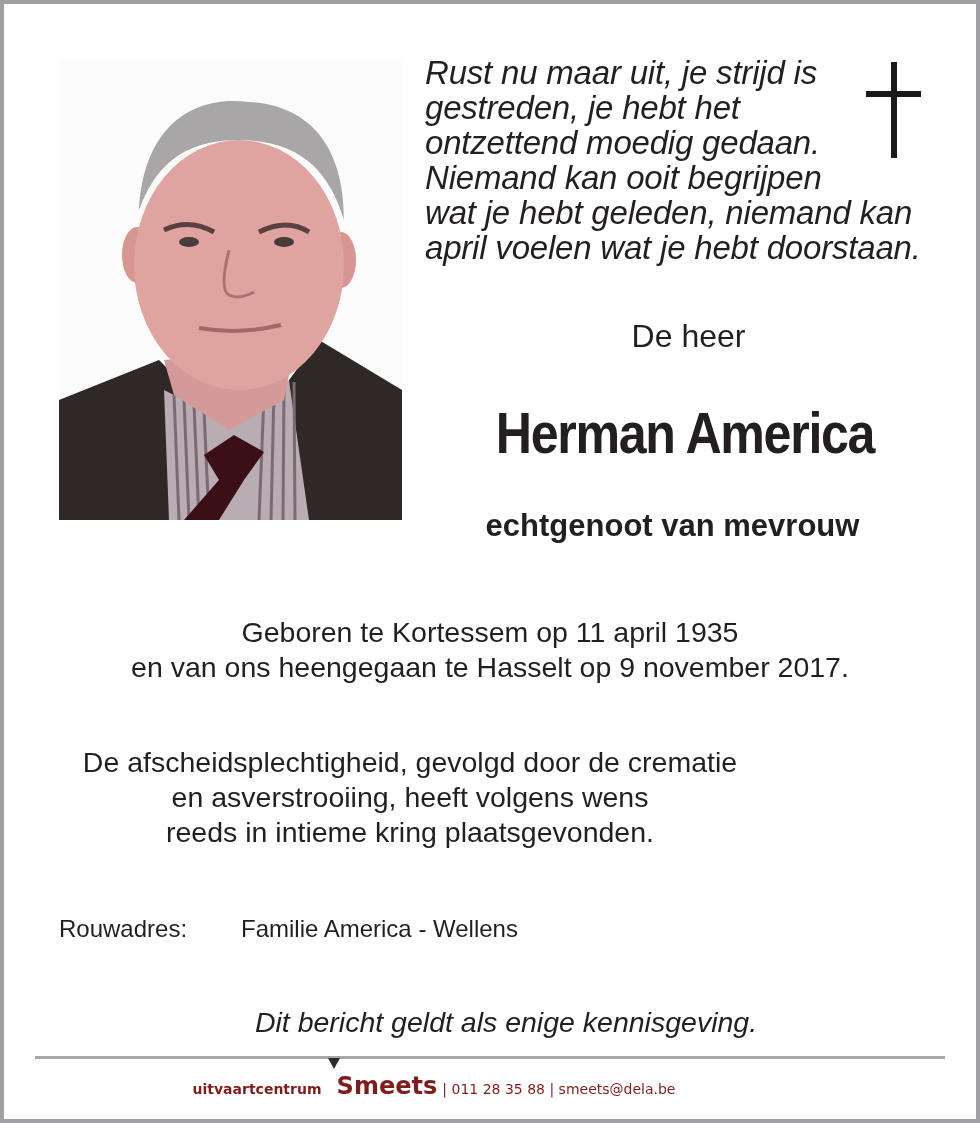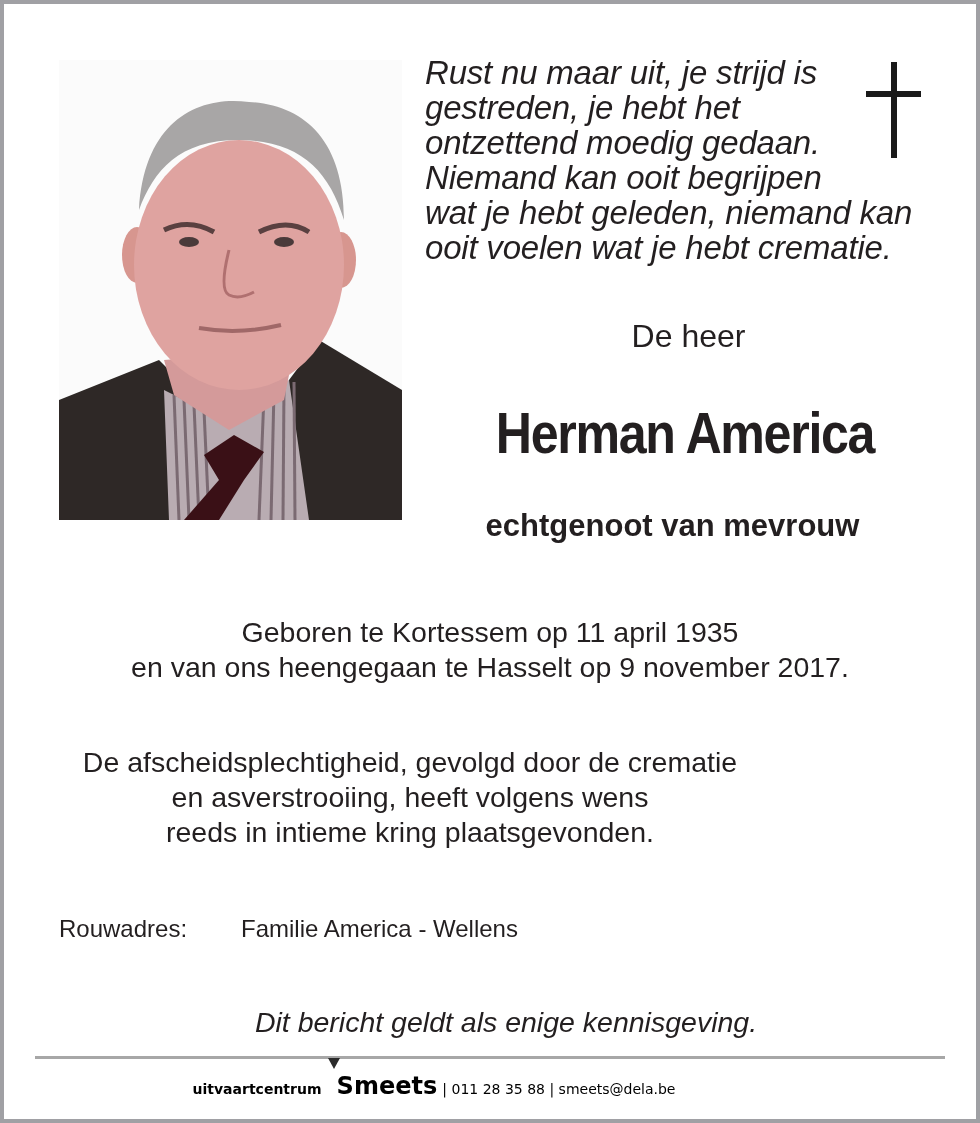--- a/index.html
+++ b/index.html
@@ -28,21 +28,21 @@
   .born { left:0; width:980px; top:615px; font-size:28.5px; line-height:35px; }
   .ceremony { left:0; width:820px; top:745px; font-size:28.5px; line-height:35px; }
 
   .addr { left:59px; top:910px; font-size:24px; line-height:37px; white-space:nowrap; }
   .addr .label { display:inline-block; width:182px; }
   .addr .line2 { padding-left:186px; }
   .notice { left:16px; width:980px; top:1006px; font-size:28.5px; font-style:italic; }
 
   .rule { left:35px; top:1056px; width:910px; height:3px; background:#a7a7a7; }
 
-  .footer { left:0; width:868px; top:1072px; text-align:center; white-space:nowrap; font-family:"DejaVu Sans", sans-serif; color:#000000; }
+  .footer { left:0; width:868px; top:1072px; text-align:center; white-space:nowrap; font-family:"DejaVu Sans", sans-serif; color:#7f1d1d; }
   .footer .prefix { font-size:14px; font-weight:bold; }
   .footer .brand { font-size:24px; font-weight:bold; position:relative; margin-left:10px; }
   .footer .brand .tri { position:absolute; left:-9px; top:-14px; width:0; height:0; border-left:6px solid transparent; border-right:6px solid transparent; border-top:11px solid #2b2b2b; }
   .footer .contact { font-size:14px; }
 </style>
 </head>
 <body>
 
 <div class="card"></div>
 
@@ -85,21 +85,21 @@
     <path d="M140 268 Q180 275 222 265" stroke="#a06868" stroke-width="4" fill="none"></path>
   </svg>
 </div>
 
 <div class="abs poem">
   <div>Rust nu maar uit, je strijd is</div>
   <div>gestreden, je hebt het</div>
   <div>ontzettend moedig gedaan.</div>
   <div>Niemand kan ooit begrijpen</div>
   <div>wat je hebt geleden, niemand kan</div>
-  <div>ooit voelen wat je hebt crematie.</div>
+  <div>april voelen wat je hebt doorstaan.</div>
 </div>
 
 <div class="abs cross">
   <div class="v"></div>
     <div class="h"></div>
 </div>
 
 <div class="abs center title">De heer</div>
 <div class="abs center name">Herman America</div>
 <div class="abs center spouse">

